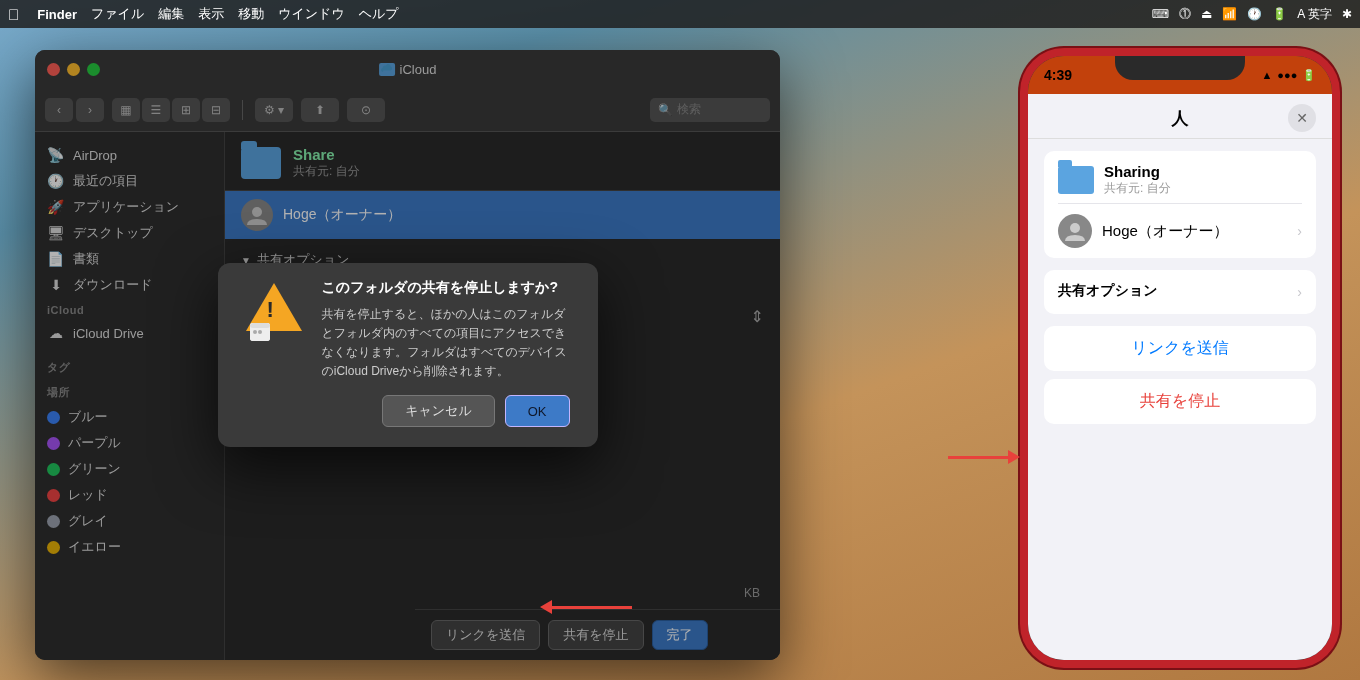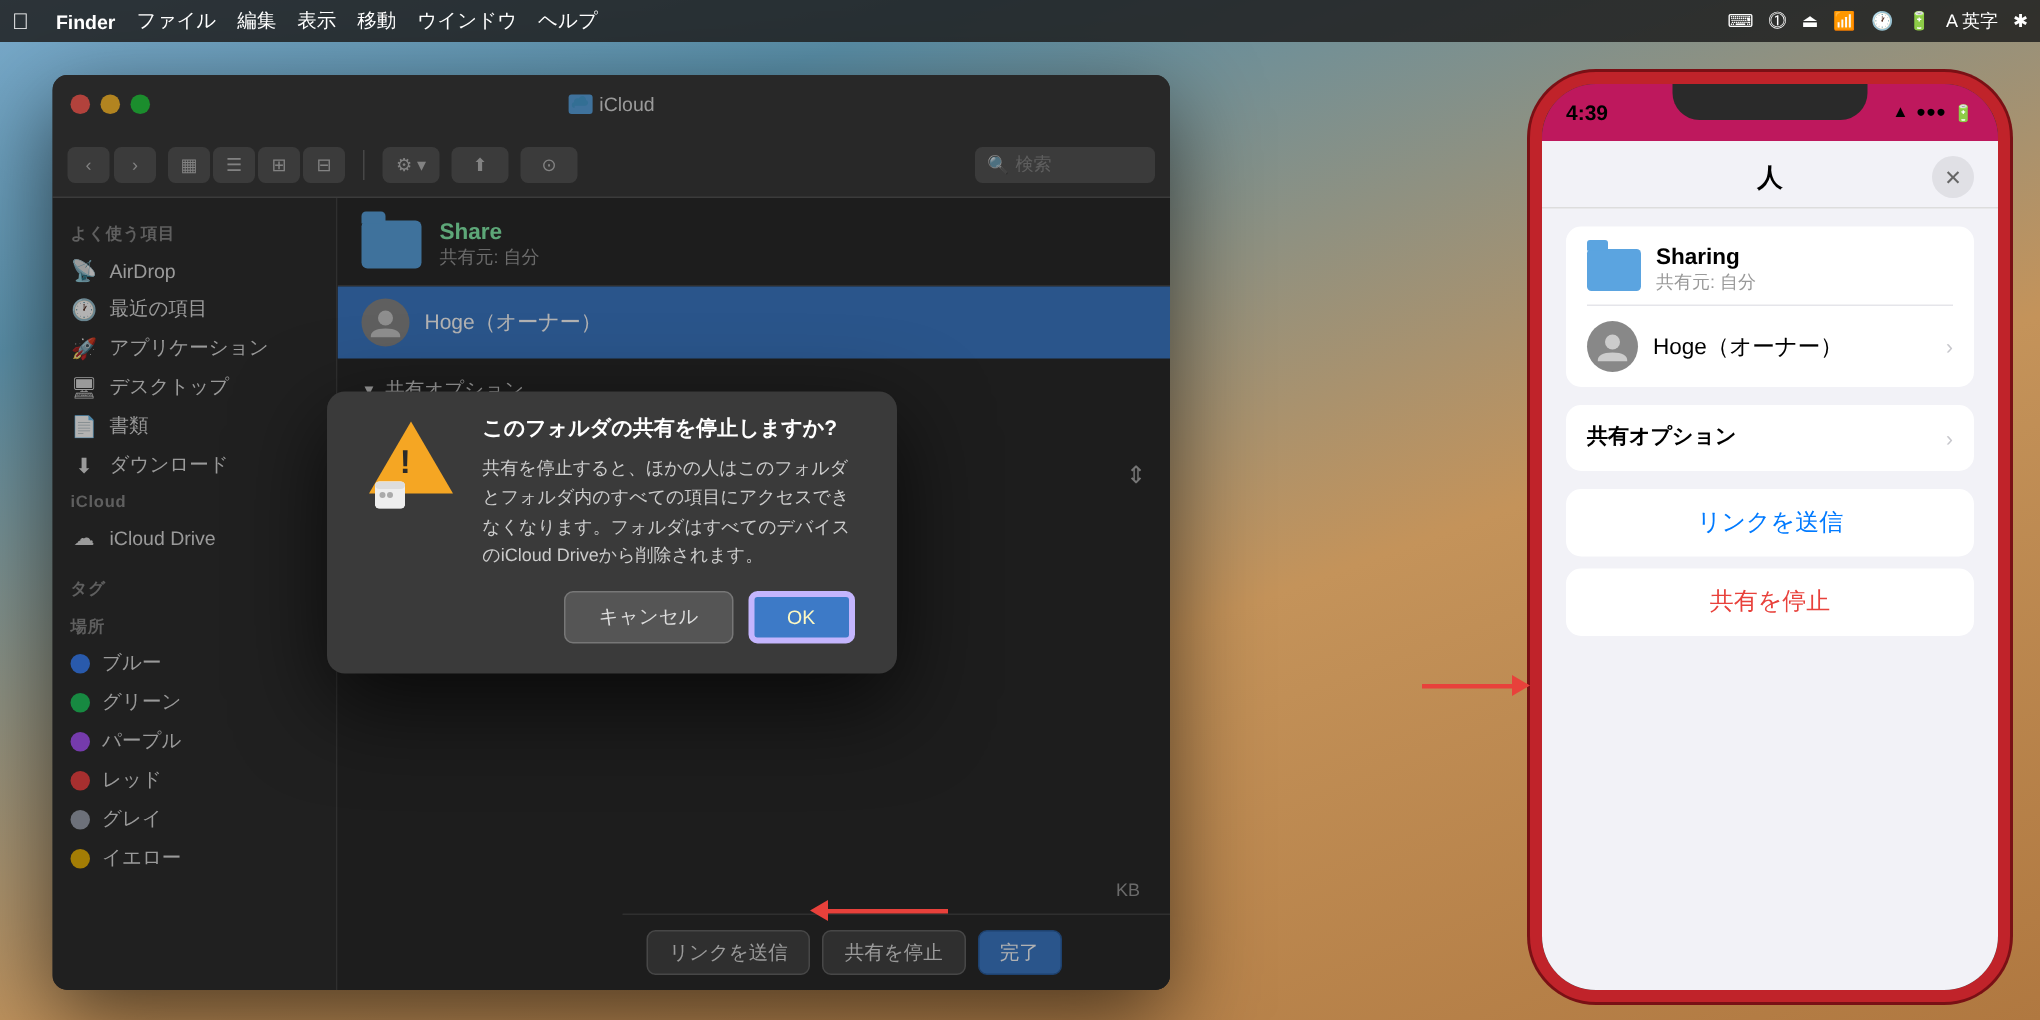--- a/index.html
+++ b/index.html
@@ -406,22 +406,22 @@
       font-size: 13px;
       cursor: pointer;
     }
     .dialog-btn-cancel {
       background: #555;
       border: 1px solid #777;
       color: #ddd;
     }
     .dialog-btn-ok {
       background: #3d7ac7;
-      border: 4px solid #c4b5fd;
-      color: #fef9c3;
+      border: 1px solid #c4b5fd;
+      color: #0f172a;
     }
 
     
     .iphone-mockup {
       position: absolute;
       top: 48px;
       right: 20px;
       width: 320px;
       height: 620px;
       z-index: 10;
@@ -442,21 +442,21 @@
       left: 50%;
       transform: translateX(-50%);
       width: 130px;
       height: 24px;
       background: #2a2a2a;
       border-radius: 0 0 18px 18px;
       z-index: 5;
     }
     .iphone-status-bar {
       height: 38px;
-      background: #be185d;
+      background: #c2410c;
       display: flex;
       align-items: center;
       padding: 0 16px;
       font-size: 12px;
       font-weight: 600;
       position: relative;
       z-index: 4;
     }
     .iphone-time {
       font-size: 14px;
@@ -687,21 +687,20 @@
     <button class="toolbar-btn" style="width:38px">⊙</button>
     <div class="toolbar-search">
       <span style="color:#aaa;margin-right:4px">🔍</span>
       <span style="color:#888;font-size:12px">検索</span>
     </div>
   </div>
 
   <div class="finder-body">
 
     <div class="finder-sidebar">
-      <div class="sidebar-section-title">よく使う項目</div>
       <div class="sidebar-item">
         <span class="sidebar-item-icon">📡</span>
         <span>AirDrop</span>
       </div>
       <div class="sidebar-item">
         <span class="sidebar-item-icon">🕐</span>
         <span>最近の項目</span>
       </div>
       <div class="sidebar-item">
         <span class="sidebar-item-icon">🚀</span>
@@ -727,26 +726,26 @@
       </div>
 
       <div class="sidebar-section-title" style="margin-top:8px">タグ</div>
 
       <div class="sidebar-section-title">場所</div>
       <div class="sidebar-item">
         <div class="tag-dot" style="background:#3b82f6"></div>
         <span>ブルー</span>
       </div>
       <div class="sidebar-item">
+        <div class="tag-dot" style="background:#a855f7"></div>
+        <span>パープル</span>
+      </div>
+      <div class="sidebar-item">
         <div class="tag-dot" style="background:#22c55e"></div>
         <span>グリーン</span>
-      </div>
-      <div class="sidebar-item">
-        <div class="tag-dot" style="background:#a855f7"></div>
-        <span>パープル</span>
       </div>
       <div class="sidebar-item">
         <div class="tag-dot" style="background:#ef4444"></div>
         <span>レッド</span>
       </div>
       <div class="sidebar-item">
         <div class="tag-dot" style="background:#9ca3af"></div>
         <span>グレイ</span>
       </div>
       <div class="sidebar-item">

